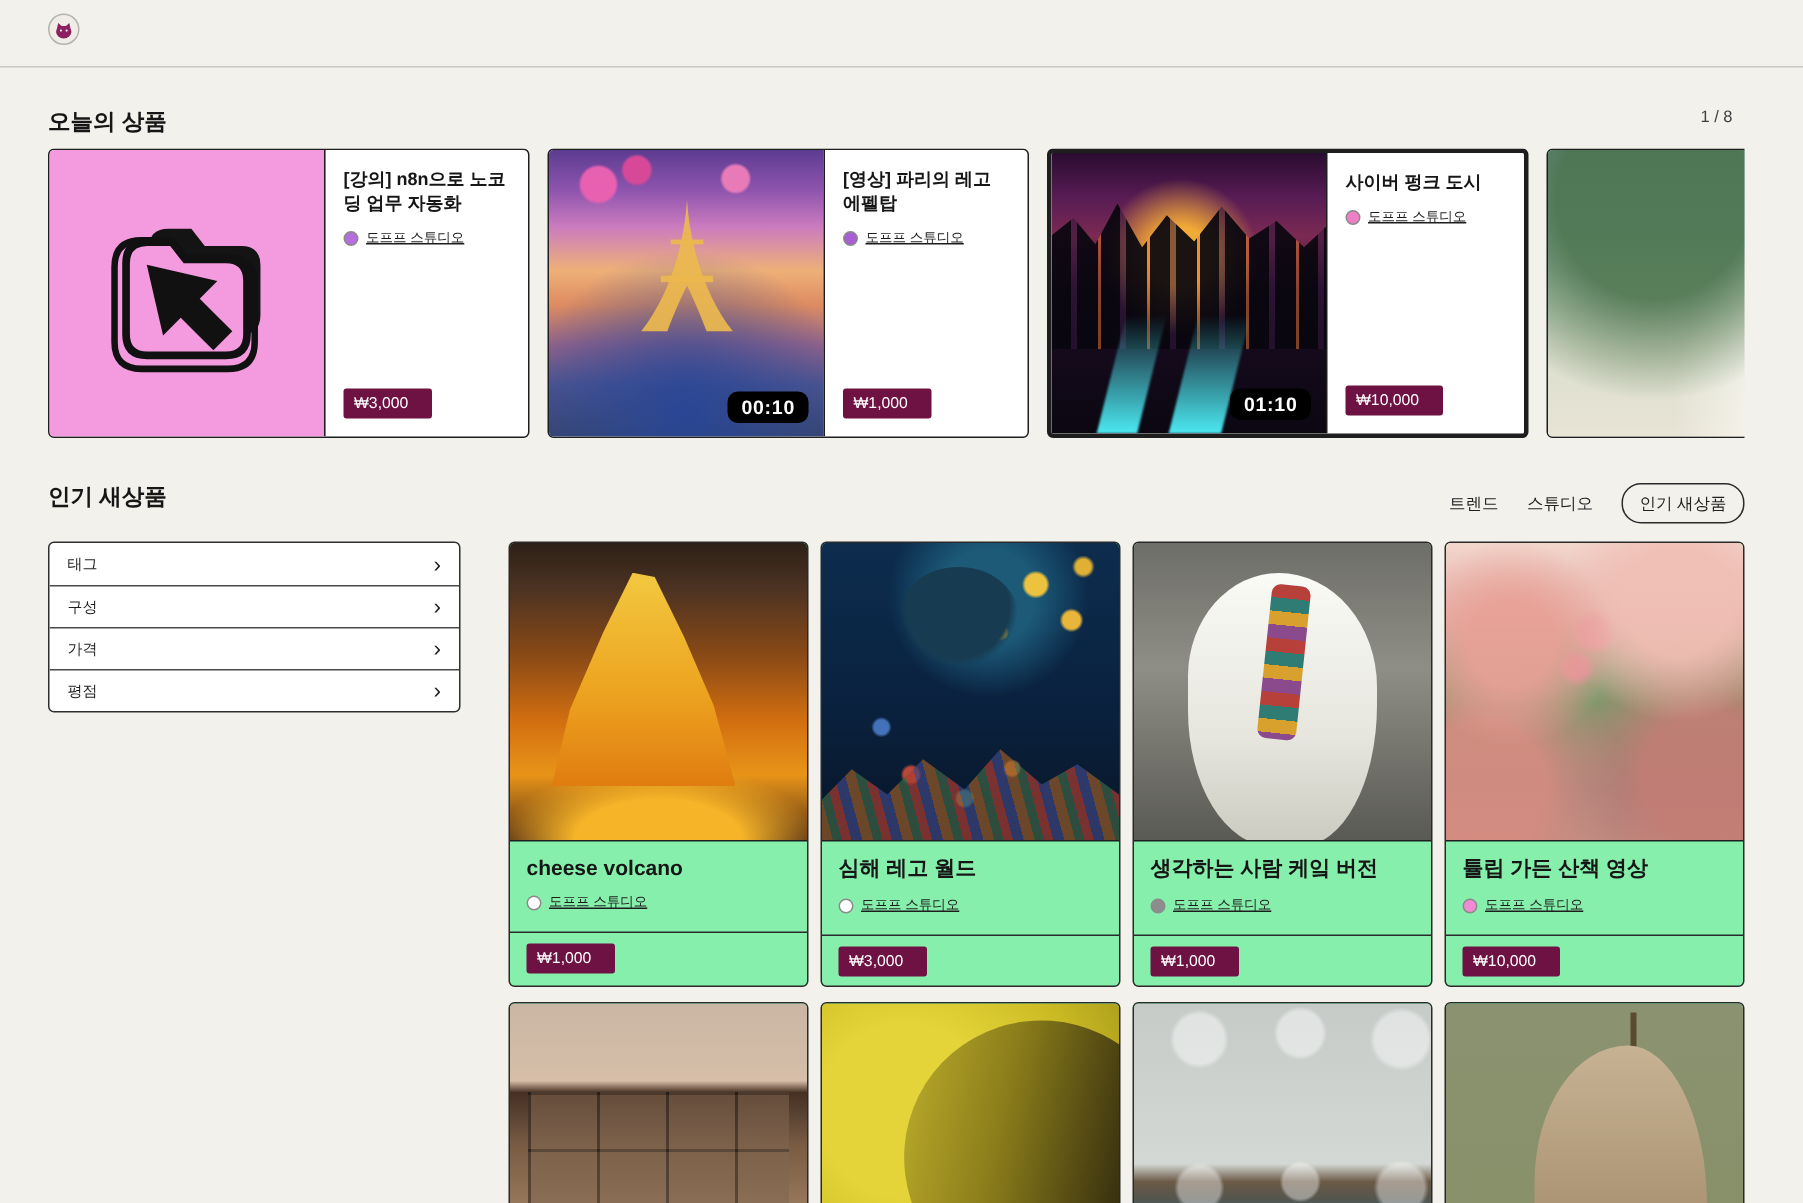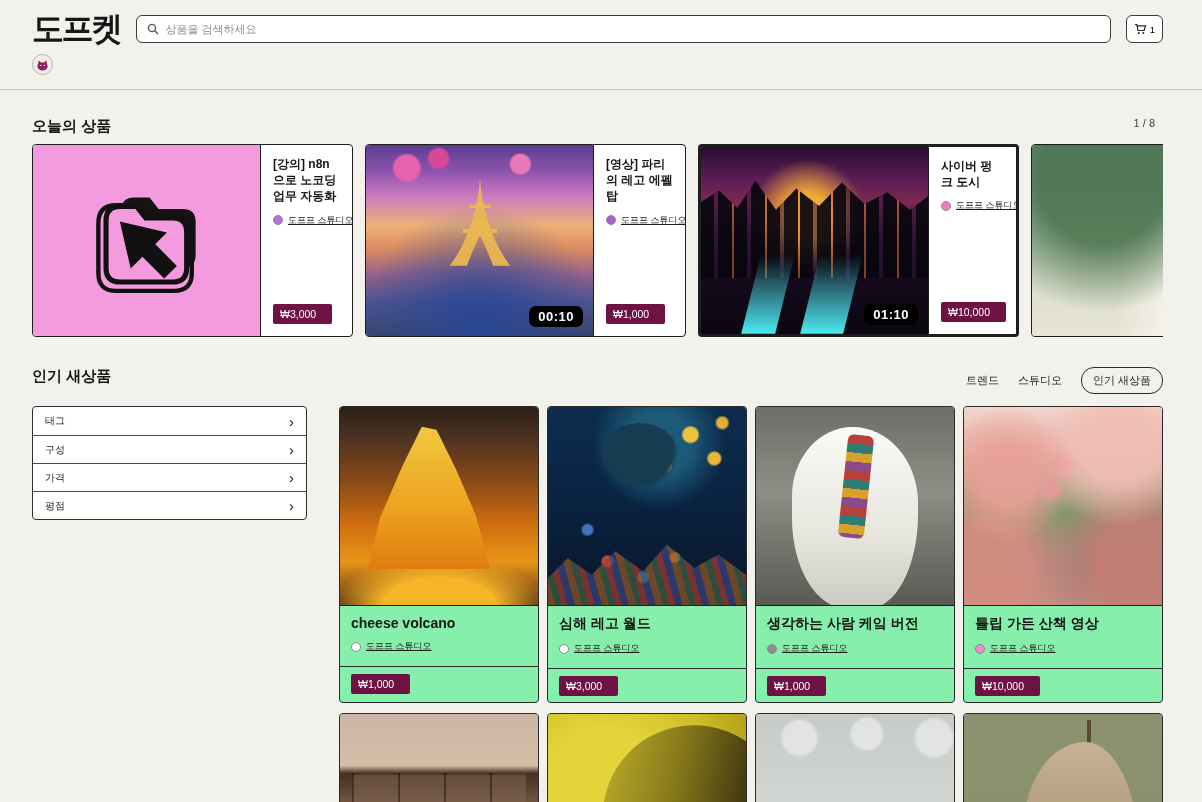--- a/index.html
+++ b/index.html
@@ -27,21 +27,21 @@
   main { padding:0 39px 0 32px; }
   .section-head { display:flex; justify-content:space-between; }
   .section-head.first { margin:27px 0 8px; }
   .section-head.second { margin:30px 0 12px; }
   .section-title { font-size:15px; font-weight:bold; }
   .pagination { font-size:11px; color:#3f3f3f; padding-right:8px; }
   
   .carousel { display:flex; gap:12px; width:1131px; overflow:hidden; }
   .t-card { flex:0 0 321px; height:193px; background:#fff; border:1px solid #1e1e1e; border-radius:4px; display:flex; overflow:hidden; cursor:pointer; }
   .t-card.focused { border-width:3px; }
-  .t-img { width:228px; flex-shrink:0; position:relative; border-right:1px solid #1e1e1e; overflow:hidden; }
+  .t-img { width:184px; flex-shrink:0; position:relative; border-right:1px solid #1e1e1e; overflow:hidden; }
   .t-card.partial { border-color:#1e1e1e; }
   .t-card.partial .t-img { width:100%; border-right:none; }
   .t-info { flex:1; padding:11px 12px 12px; display:flex; flex-direction:column; min-width:0; }
   .t-title { font-size:12px; font-weight:bold; line-height:1.35; word-break:break-all; }
   .seller { display:flex; align-items:center; gap:5px; margin-top:9px; cursor:pointer; }
   .seller-dot { width:10px; height:10px; border-radius:50%; border:1px solid #8a8a8a; flex-shrink:0; }
   .seller-name { font-size:9px; color:#1d1d1d; text-decoration:underline; white-space:nowrap; }
   .price-badge { margin-top:auto; align-self:flex-start; background:#6e1243; color:#fff; font-size:10.5px; padding:4px 16px 4px 7px; border-radius:2px; }
   .duration { position:absolute; right:10px; bottom:9px; background:#000; color:#fff; font-size:13px; font-weight:bold; padding:3px 9px; border-radius:7px; letter-spacing:.5px; }
   
@@ -145,42 +145,20 @@
   .img-thinker-green .figure { position:absolute; left:30%; top:14%; width:58%; height:100%;
     background:linear-gradient(180deg,#c7b294 0%,#a89270 60%,#8a7658 100%);
     border-radius:54% 46% 30% 40% / 46% 54% 30% 38%; }
   .img-thinker-green .sprout { position:absolute; left:62%; top:3%; width:2%; height:12%; background:#5a4a30; }
   svg { display:block; }
 </style>
 </head>
 <body>
 
 <header>
-  <div class="header-top">
-    <div class="logo">도프켓</div>
-    <div class="search-box">
-      <span>
-        <svg width="12" height="12" viewBox="0 0 12 12">
-            <circle cx="5" cy="5" r="3.6" fill="none" stroke="#555" stroke-width="1.4"></circle>
-            <line x1="7.8" y1="7.8" x2="11" y2="11" stroke="#555" stroke-width="1.4"></line>
-          </svg>
-      </span>
-      <input type="text" placeholder="상품을 검색하세요" style="">
-    </div>
-    <button class="cart-btn">
-      <span>
-        <svg width="13" height="12" viewBox="0 0 13 12">
-            <path d="M1 1.5h1.8l1.2 6h6.2l1.4-4.6H3.4" fill="none" stroke="#222" stroke-width="1.2"></path>
-            <circle cx="4.8" cy="10" r="1" fill="#222"></circle>
-            <circle cx="9.4" cy="10" r="1" fill="#222"></circle>
-          </svg>
-      </span>
-      <span>1</span>
-    </button>
-  </div>
   <div class="header-bottom">
     <div class="avatar">
       <span>
         <svg width="13" height="12" viewBox="0 0 13 12">
             <path d="M2 5 L2.8 1.4 L5 3.4 h3 L10.2 1.4 L11 5 q.6 1.2 .6 2.4 a5.1 4.2 0 0 1 -10.2 0 Q1.4 6.2 2 5 Z" fill="#8d2060"></path>
             <circle cx="4.6" cy="6.4" r=".7" fill="#fff"></circle>
             <circle cx="8.4" cy="6.4" r=".7" fill="#fff"></circle>
           </svg>
       </span>
     </div>

